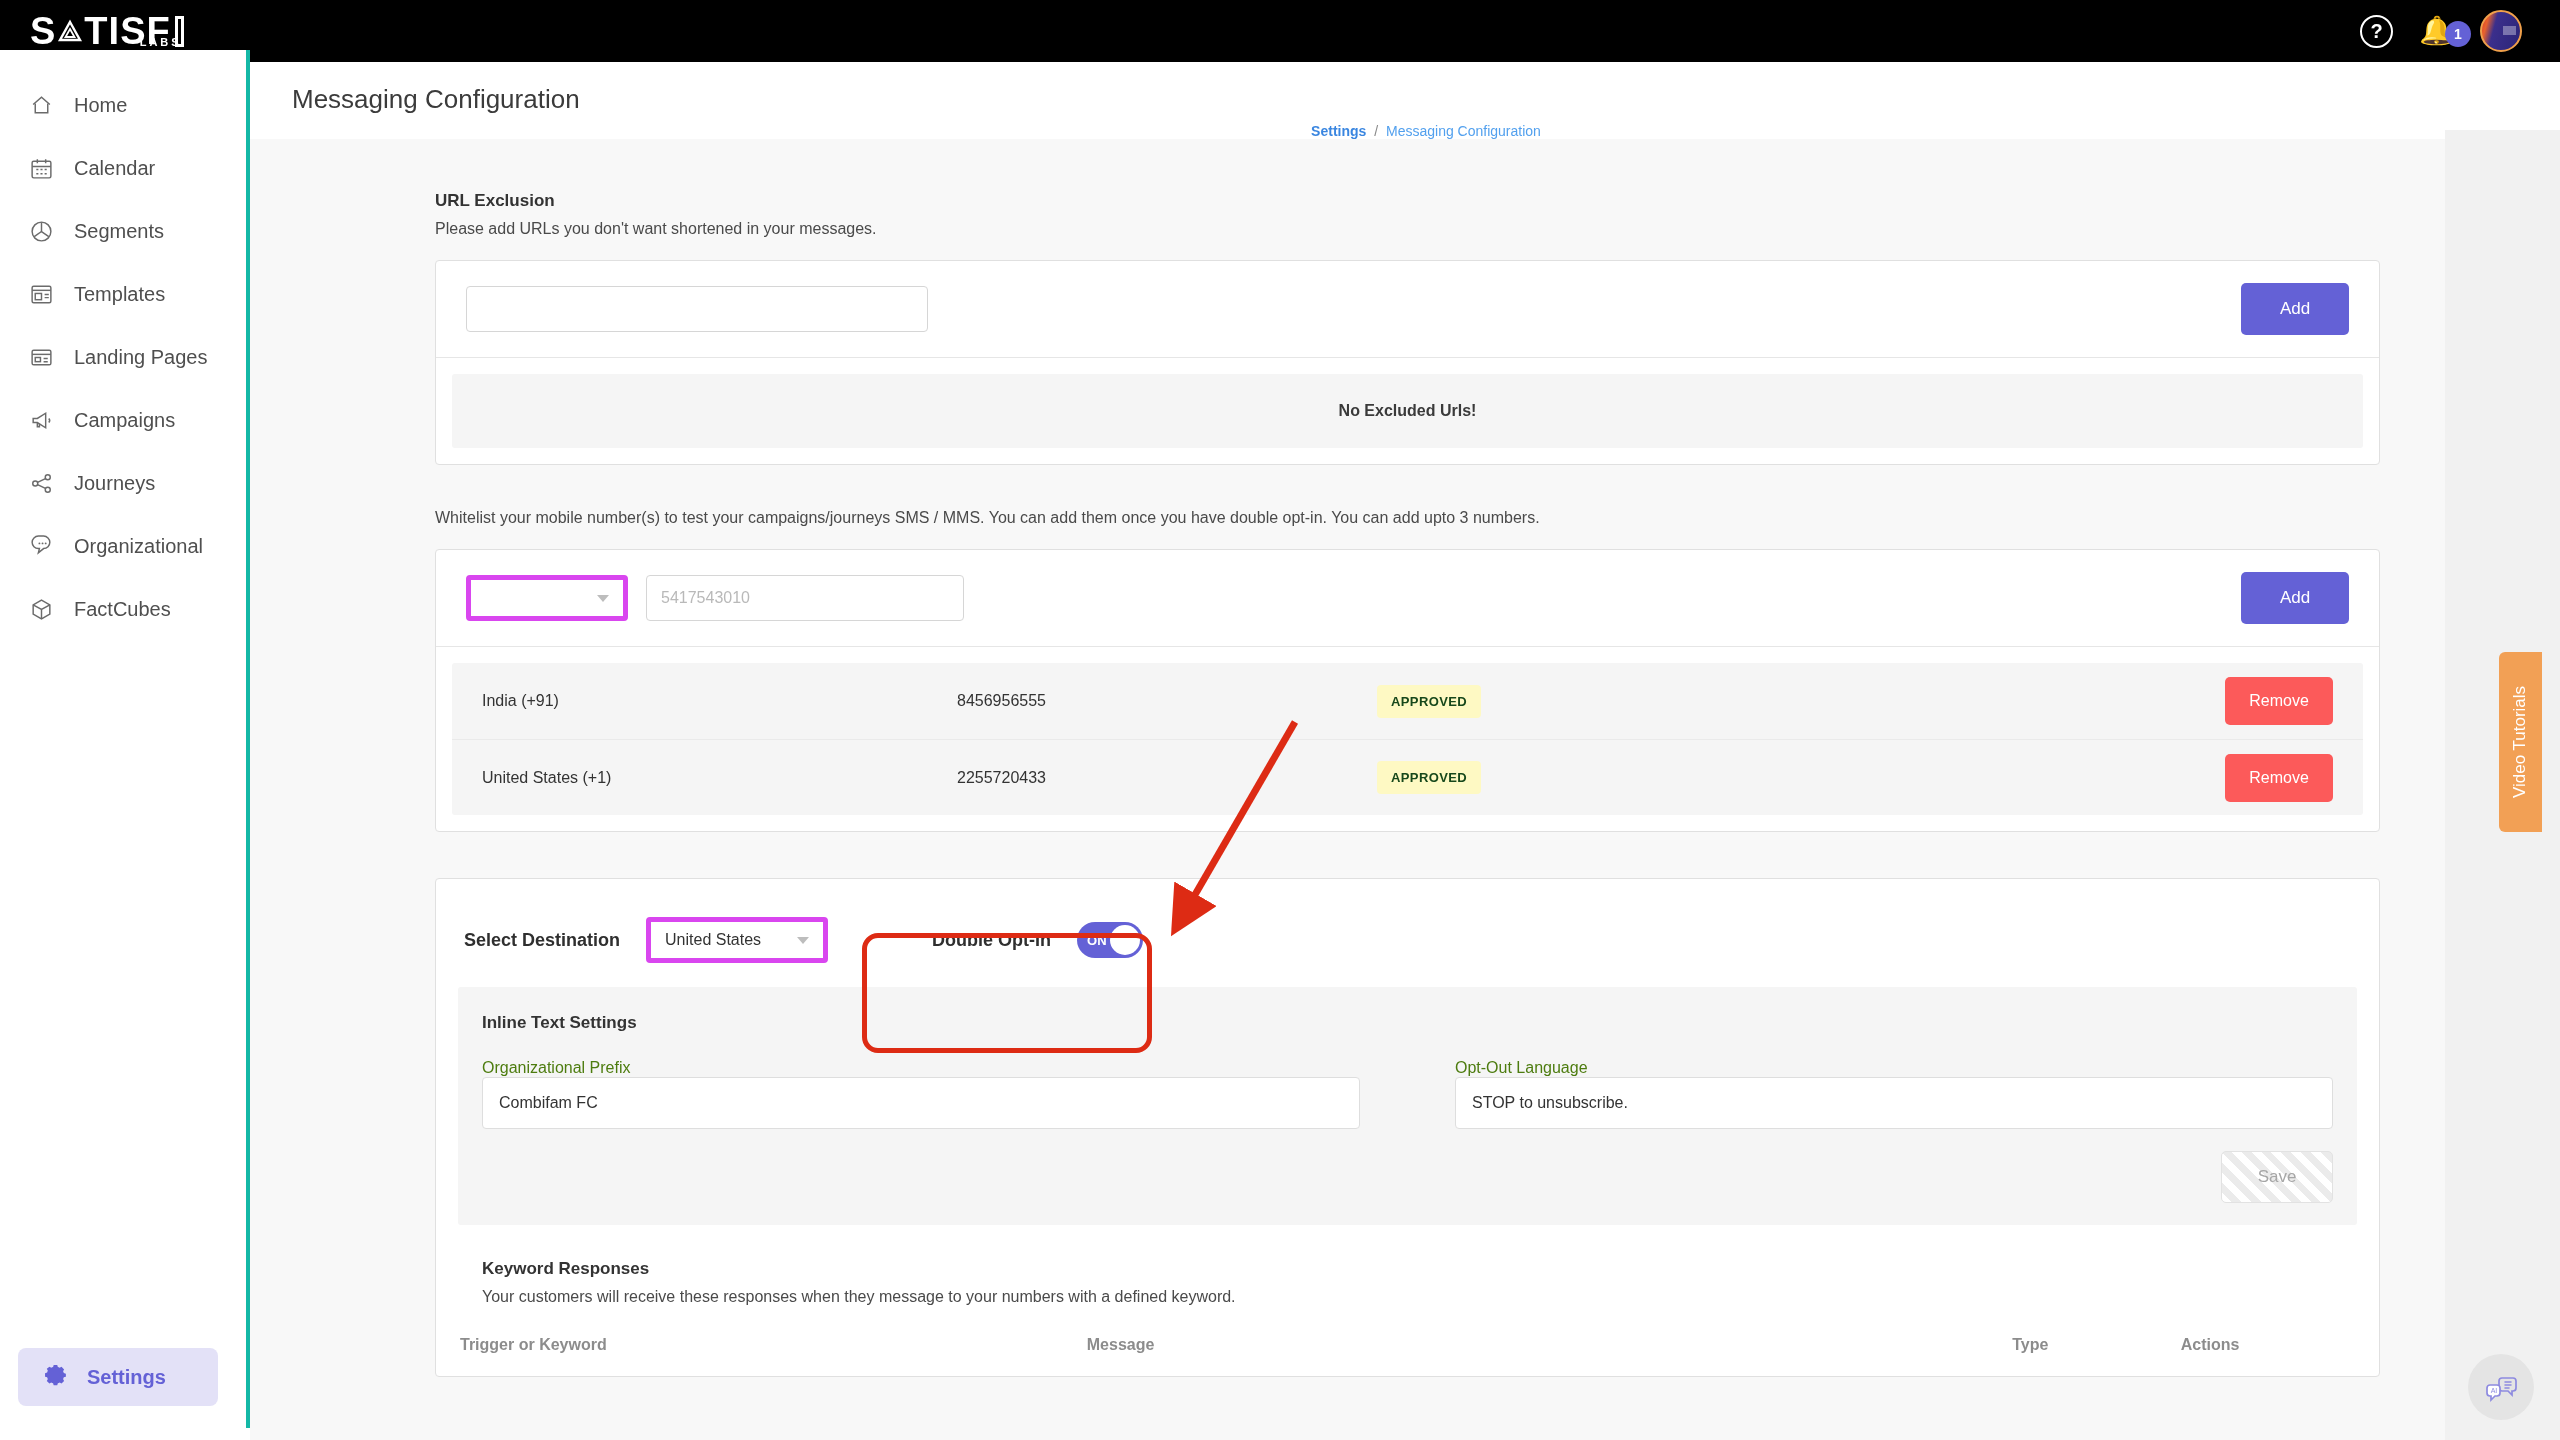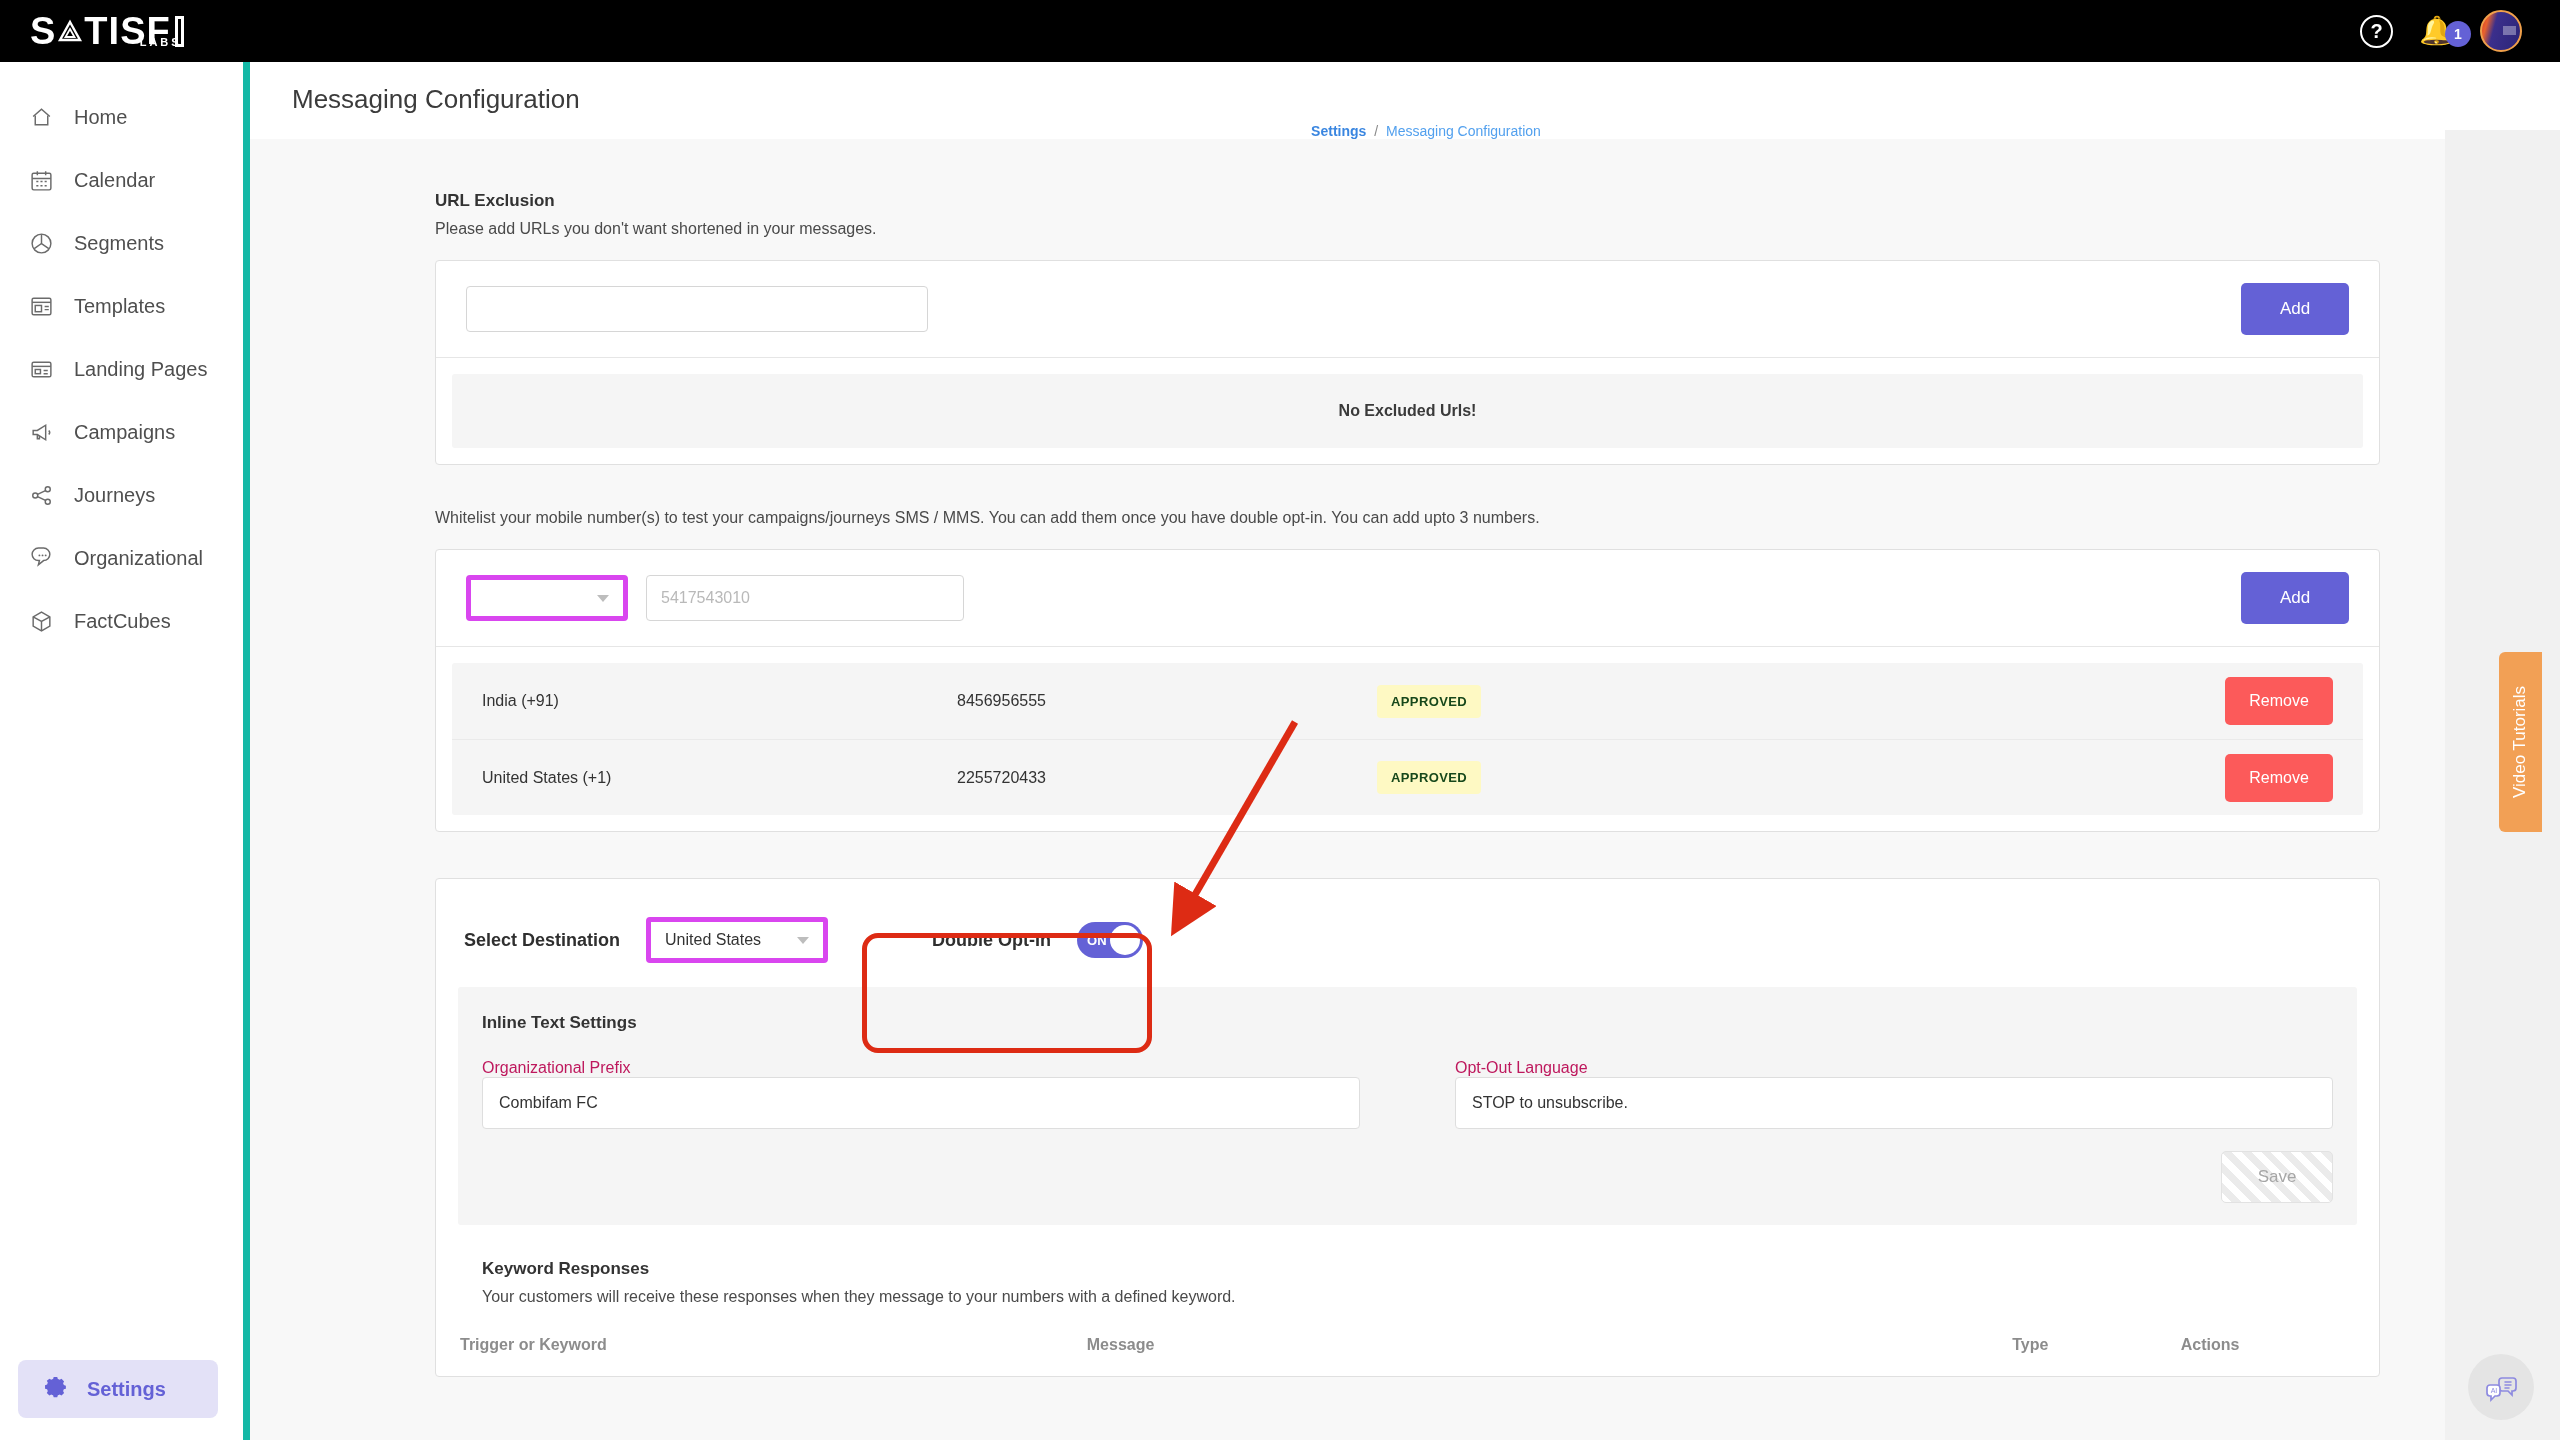--- a/index.html
+++ b/index.html
@@ -51,22 +51,22 @@
     background: linear-gradient(105deg,#d93a2b 0%,#e8622c 16%,#3b2f8c 34%,#2b2477 100%);
     overflow: hidden; position: relative; cursor: pointer;
   }
   .avatar::after {
     content:""; position:absolute; left:55%; top:38%; width:34%; height:22%;
     background: rgba(255,255,255,.35);
   }
 
   
   .sidebar {
-    position: absolute; top: 62px; left: 0; width: 250px; height: 1378px;
-    background: #ffffff; border-right: 7px solid #14b8a6;
+    position: absolute; top: 50px; left: 0; width: 250px; height: 1378px;
+    background: #ffffff; border-right: 4px solid #14b8a6;
   }
   .nav-list { padding-top: 24px; }
   .nav-item {
     display: flex; align-items: center; gap: 20px;
     height: 63px; padding-left: 28px; cursor: pointer; color: #4d4d4d;
   }
   .nav-label { font-size: 20px; color: #4f4f4f; }
   .nav-ico { width: 26px; height: 26px; display:flex; align-items:center; justify-content:center; }
   .nav-ico svg { width: 25px; height: 25px; stroke: #6b6b6b; fill: none; stroke-width: 1.4; }
 
@@ -161,21 +161,21 @@
   .toggle-txt { color: #ffffff; font-size: 13px; font-weight: 700; margin-left: 6px; }
   .toggle-knob {
     position: absolute; right: 3px; top: 3px; width: 30px; height: 30px;
     background: #ffffff; border-radius: 50%;
   }
 
   .inline-box { background: #f5f5f5; border-radius: 3px; margin-top: 12px; padding: 26px 24px 22px 24px; }
   .inline-title { font-size: 17px; font-weight: 700; color: #333; }
   .field-grid { display: flex; gap: 95px; margin-top: 26px; }
   .field { flex: 1; }
-  .field-label { font-size: 16px; color: #be185d; }
+  .field-label { font-size: 16px; color: #4d7c0f; }
   .field-input {
     width: 100%; height: 52px; background: #ffffff;
     border: 1px solid #dedede; border-radius: 4px; padding: 0 16px;
     font-size: 16px; color: #333; font-family: "Liberation Sans", sans-serif; outline: none;
   }
   .save-row { display: flex; justify-content: flex-end; margin-top: 22px; }
   .btn-save {
     width: 112px; height: 52px; border: 1px solid #e2e2e2; border-radius: 5px;
     color: #a6a6a6; font-size: 17px; cursor: not-allowed;
     background-color: #f2f2f2;

